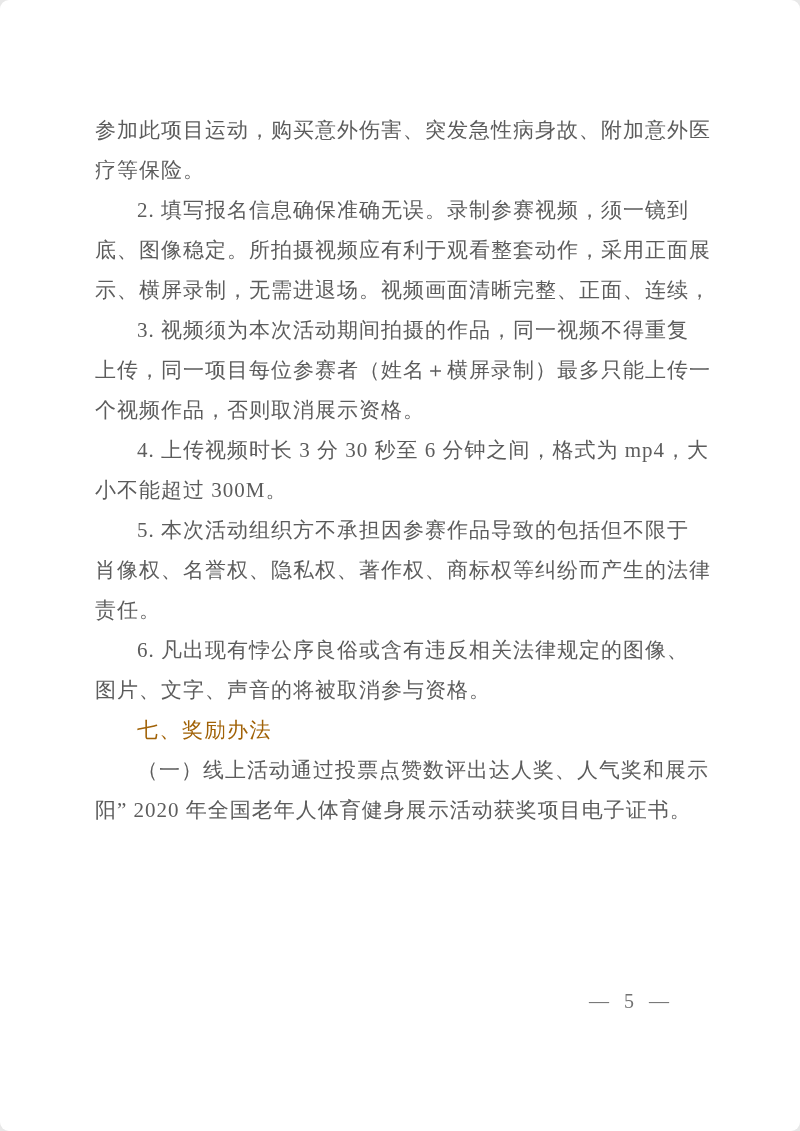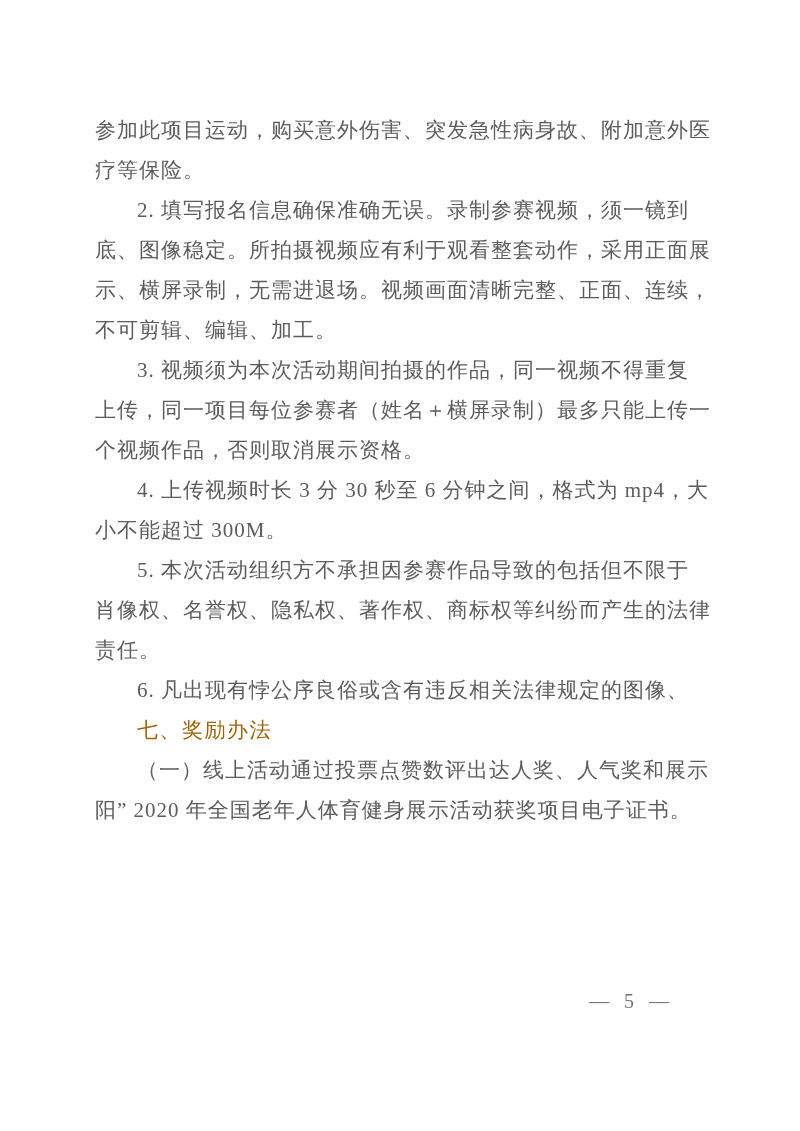--- a/index.html
+++ b/index.html
@@ -8,20 +8,21 @@
     background: #e8e8e8;
   }
   .page {
     position: relative;
     width: 800px;
     height: 1131px;
     margin: 0 auto;
     background: #ffffff;
     overflow: hidden;
     font-family: "Liberation Serif", "DejaVu Serif", serif;
+    border-radius: 9px;
   }
   .content {
     position: absolute;
     top: 110px;
     left: 95px;
     width: 620px;
   }
   .line {
     height: 40px;
     line-height: 40px;
@@ -53,28 +54,28 @@
 </head>
 <body>
 
 <div class="page">
   <div class="content">
     <div class="line">参加此项目运动，购买意外伤害、突发急性病身故、附加意外医</div>
     <div class="line">疗等保险。</div>
     <div class="line indent">2. 填写报名信息确保准确无误。录制参赛视频，须一镜到</div>
     <div class="line">底、图像稳定。所拍摄视频应有利于观看整套动作，采用正面展</div>
     <div class="line">示、横屏录制，无需进退场。视频画面清晰完整、正面、连续，</div>
-    <div class="line">不可剪辑、编辑、加工。</div>
     <div class="line indent">3. 视频须为本次活动期间拍摄的作品，同一视频不得重复</div>
     <div class="line">上传，同一项目每位参赛者（姓名＋横屏录制）最多只能上传一</div>
     <div class="line">个视频作品，否则取消展示资格。</div>
     <div class="line indent">4. 上传视频时长 3 分 30 秒至 6 分钟之间，格式为 mp4，大</div>
     <div class="line">小不能超过 300M。</div>
     <div class="line indent">5. 本次活动组织方不承担因参赛作品导致的包括但不限于</div>
     <div class="line">肖像权、名誉权、隐私权、著作权、商标权等纠纷而产生的法律</div>
     <div class="line">责任。</div>
     <div class="line indent">6. 凡出现有悖公序良俗或含有违反相关法律规定的图像、</div>
+    <div class="line">图片、文字、声音的将被取消参与资格。</div>
     <div class="line indent heading">七、奖励办法</div>
     <div class="line indent">（一）线上活动通过投票点赞数评出达人奖、人气奖和展示</div>
     <div class="line">阳” 2020 年全国老年人体育健身展示活动获奖项目电子证书。</div>
   </div>
   <div class="page-number">— 5 —</div>
 </div>
 
 </body></html>

